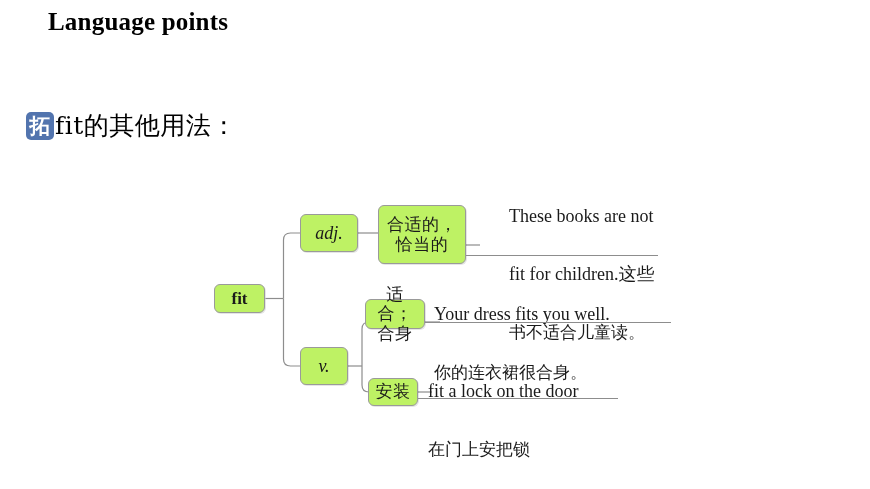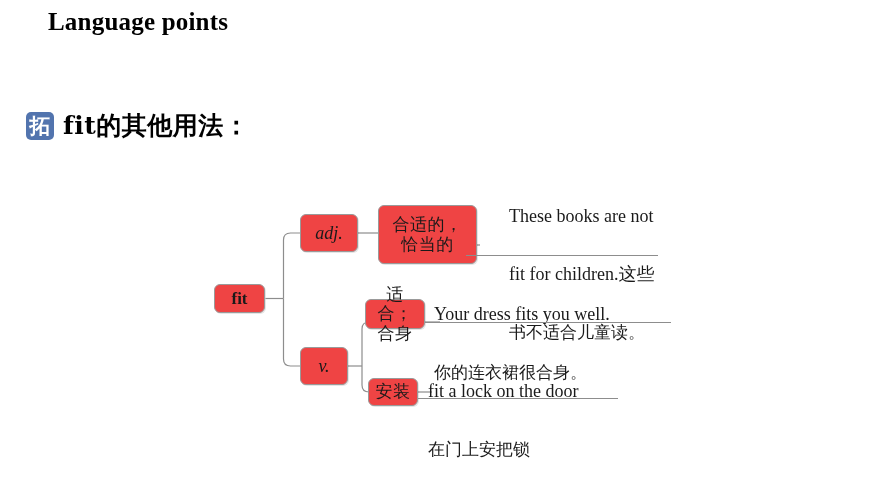--- a/index.html
+++ b/index.html
@@ -48,41 +48,40 @@
     font-size: 21px;
     line-height: 28px;
     text-align: center;
     font-weight: 600;
     flex: 0 0 auto;
   }
   #heading-text {
     font-family: "DejaVu Serif", "Liberation Serif", serif;
     font-size: 25px;
     color: #000000;
-    margin-left: 9px;
+    margin-left: 1px;
     letter-spacing: 0.5px;
-    font-weight: bold;
   }
 
   
   #diagram {
     position: absolute;
     left: 0;
     top: 0;
     width: 870px;
     height: 489px;
     pointer-events: none;
   }
 
   .node {
     position: absolute;
     box-sizing: border-box;
     border: 1px solid #9a9a9a;
     border-radius: 6px;
-    background: #ef4444;
+    background: #bef264;
     display: flex;
     align-items: center;
     justify-content: center;
     text-align: center;
     color: #1a1a1a;
     box-shadow: 1px 1px 0 rgba(0,0,0,0.10);
   }
   .node-en {
     font-family: "Liberation Serif", "DejaVu Serif", serif;
     font-size: 17px;
@@ -97,21 +96,21 @@
     font-size: 17px;
     line-height: 1.12;
     letter-spacing: 0.5px;
     padding: 2px 4px;
   }
 
   
   #node-fit     { left: 214px; top: 284px; width: 51px;  height: 29px; font-weight: bold; }
   #node-adj     { left: 300px; top: 214px; width: 58px;  height: 38px; }
   #node-v       { left: 300px; top: 347px; width: 48px;  height: 38px; }
-  #node-adj-def { left: 378px; top: 205px; width: 99px;  height: 59px; }
+  #node-adj-def { left: 378px; top: 205px; width: 88px;  height: 59px; }
   #node-v-def1  { left: 365px; top: 299px; width: 60px;  height: 30px; }
   #node-v-def2  { left: 368px; top: 378px; width: 50px;  height: 28px; }
 
   
   .example {
     position: absolute;
     font-family: "Liberation Serif", "DejaVu Serif", serif;
     color: #1a1a1a;
     white-space: pre;
   }

